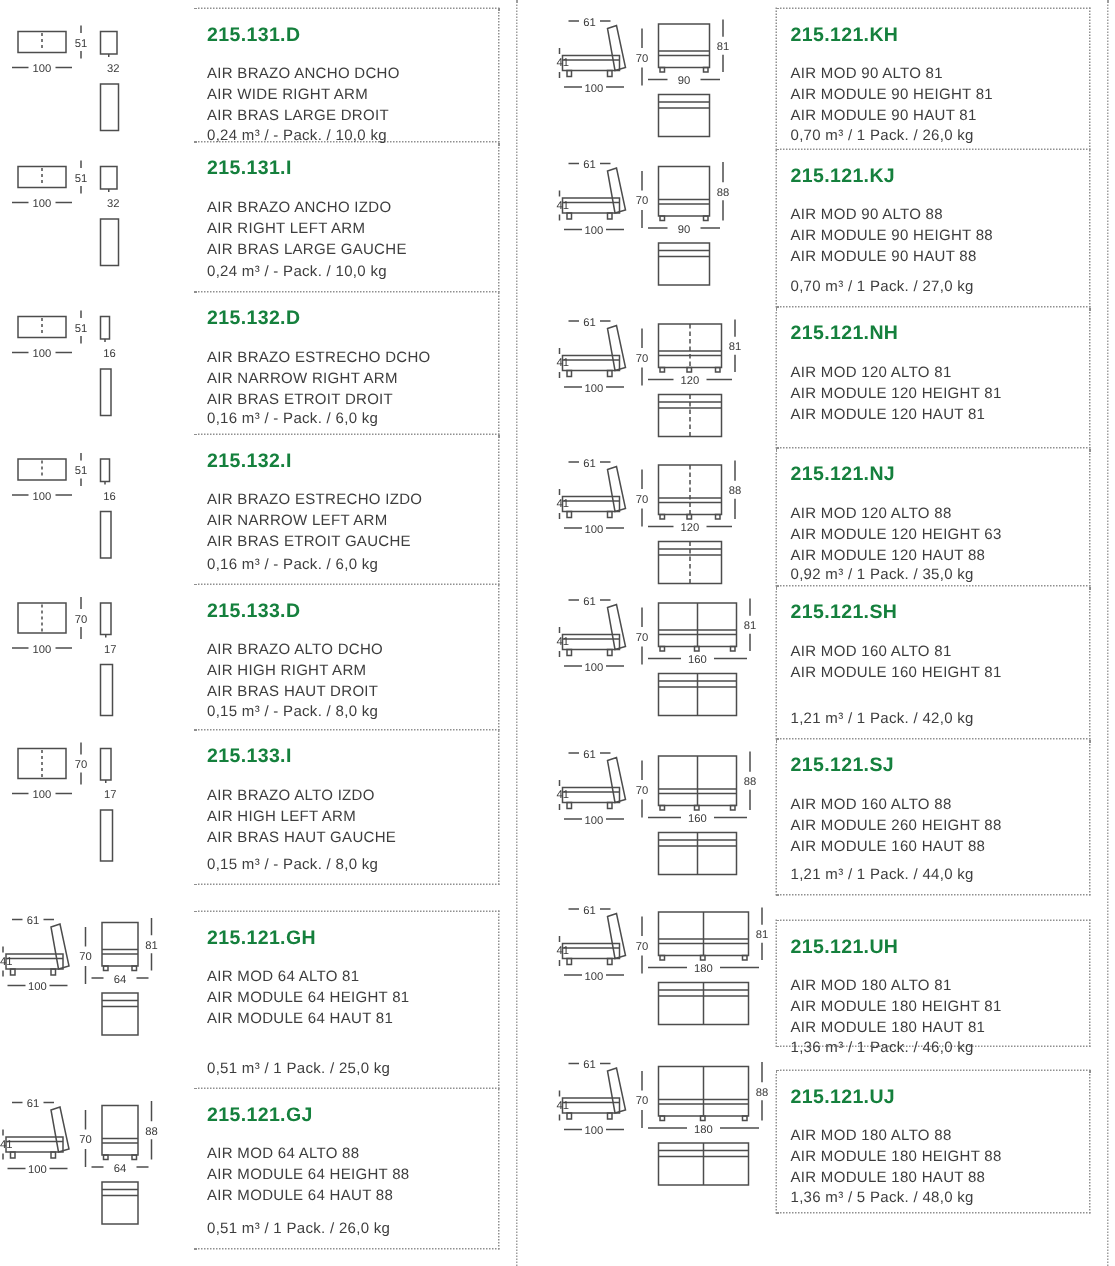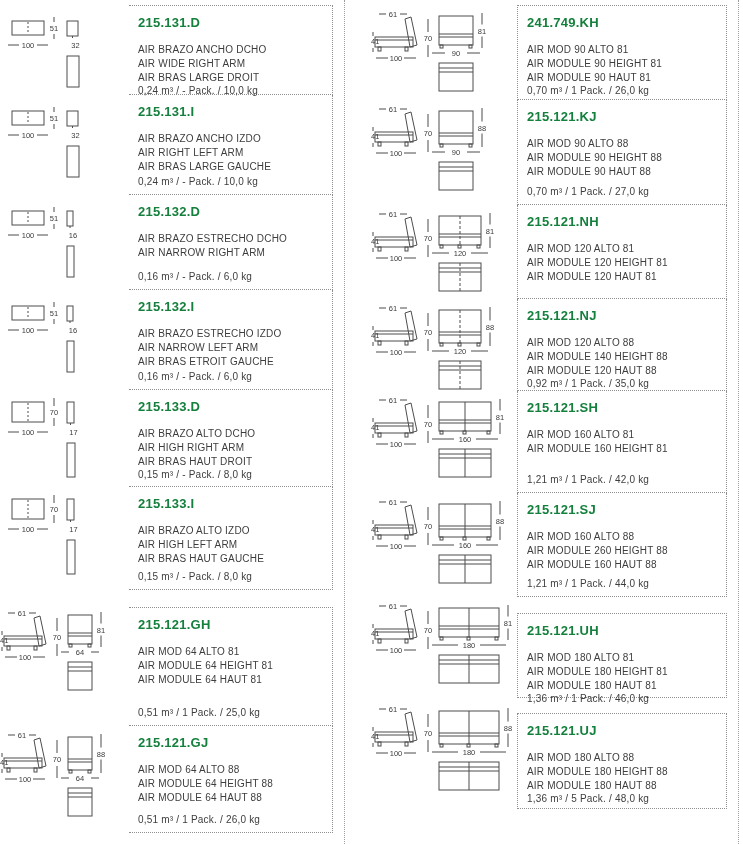--- a/index.html
+++ b/index.html
@@ -102,20 +102,21 @@
             <line x1="70" y1="31" x2="70" y2="33" stroke="#4d4d4d" stroke-width="1"></line>
             <text x="73" y="43" text-anchor="middle" font-size="7.5" fill="#3a3a3a" font-family="Liberation Sans, sans-serif">16</text>
             <rect x="67" y="51" width="7" height="31" fill="none" stroke="#4d4d4d" stroke-width="1"></rect>
           </svg>
         </div>
         <div class="infobox">
           <div class="title">215.132.D</div>
           <div class="desc">
             <div>AIR BRAZO ESTRECHO DCHO</div>
             <div>AIR NARROW RIGHT ARM</div>
+            <div>AIR BRAS ETROIT DROIT</div>
           </div>
           <div class="pack">0,16 m³ / - Pack. / 6,0 kg</div>
         </div>
       </div>
       <div class="prow" style="height: 100px;">
         <div class="drawing">
           <svg width="129" height="100" viewBox="0 0 129 100">
             <rect x="12" y="16" width="32" height="14" fill="none" stroke="#4d4d4d" stroke-width="1"></rect>
             <line x1="28" y1="17" x2="28" y2="29" stroke="#4d4d4d" stroke-width="1" stroke-dasharray="2,2"></line>
             <line x1="8" y1="40" x2="19" y2="40" stroke="#4d4d4d" stroke-width="1"></line>
@@ -318,21 +319,21 @@
             <text x="85" y="51" text-anchor="middle" font-size="7.5" fill="#3a3a3a" font-family="Liberation Sans, sans-serif">90</text>
             <line x1="111" y1="8" x2="111" y2="19.5" stroke="#4d4d4d" stroke-width="1"></line>
             <line x1="111" y1="31.5" x2="111" y2="43" stroke="#4d4d4d" stroke-width="1"></line>
             <text x="111" y="28.5" text-anchor="middle" font-size="7.5" fill="#3a3a3a" font-family="Liberation Sans, sans-serif">81</text>
             <rect x="68" y="58" width="34" height="28" fill="none" stroke="#4d4d4d" stroke-width="1"></rect>
             <line x1="68" y1="63" x2="102" y2="63" stroke="#4d4d4d" stroke-width="1"></line>
             <line x1="68" y1="67" x2="102" y2="67" stroke="#4d4d4d" stroke-width="1"></line>
           </svg>
         </div>
         <div class="infobox btop">
-          <div class="title">241.749.KH</div>
+          <div class="title">215.121.KH</div>
           <div class="desc">
             <div>AIR MOD 90 ALTO 81</div>
             <div>AIR MODULE 90 HEIGHT 81</div>
             <div>AIR MODULE 90 HAUT 81</div>
           </div>
           <div class="pack">0,70 m³ / 1 Pack. / 26,0 kg</div>
         </div>
       </div>
       <div class="prow" style="height: 105px;">
         <div class="drawing">
@@ -464,21 +465,21 @@
             <rect x="68" y="62" width="42" height="28" fill="none" stroke="#4d4d4d" stroke-width="1"></rect>
             <line x1="68" y1="67" x2="110" y2="67" stroke="#4d4d4d" stroke-width="1"></line>
             <line x1="68" y1="71" x2="110" y2="71" stroke="#4d4d4d" stroke-width="1"></line>
             <line x1="89" y1="62" x2="89" y2="90" stroke="#4d4d4d" stroke-width="1" stroke-dasharray="3,2"></line>
           </svg>
         </div>
         <div class="infobox">
           <div class="title">215.121.NJ</div>
           <div class="desc">
             <div>AIR MOD 120 ALTO 88</div>
-            <div>AIR MODULE 140 HEIGHT 88</div>
+            <div>AIR MODULE 120 HEIGHT 63</div>
             <div>AIR MODULE 120 HAUT 88</div>
           </div>
           <div class="pack">0,92 m³ / 1 Pack. / 35,0 kg</div>
         </div>
       </div>
       <div class="prow" style="height: 102px;">
         <div class="drawing">
           <svg width="146" height="102" viewBox="0 0 146 102">
             <line x1="8" y1="9" x2="15" y2="9" stroke="#4d4d4d" stroke-width="1"></line>
             <line x1="29" y1="9" x2="36" y2="9" stroke="#4d4d4d" stroke-width="1"></line>

